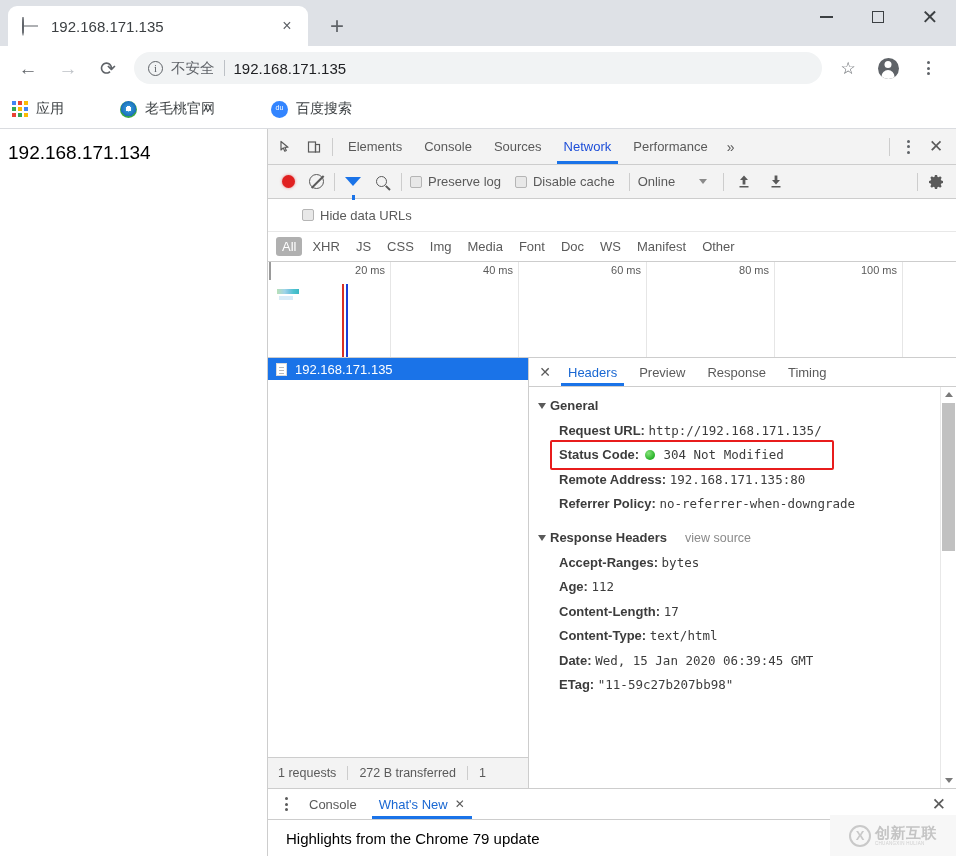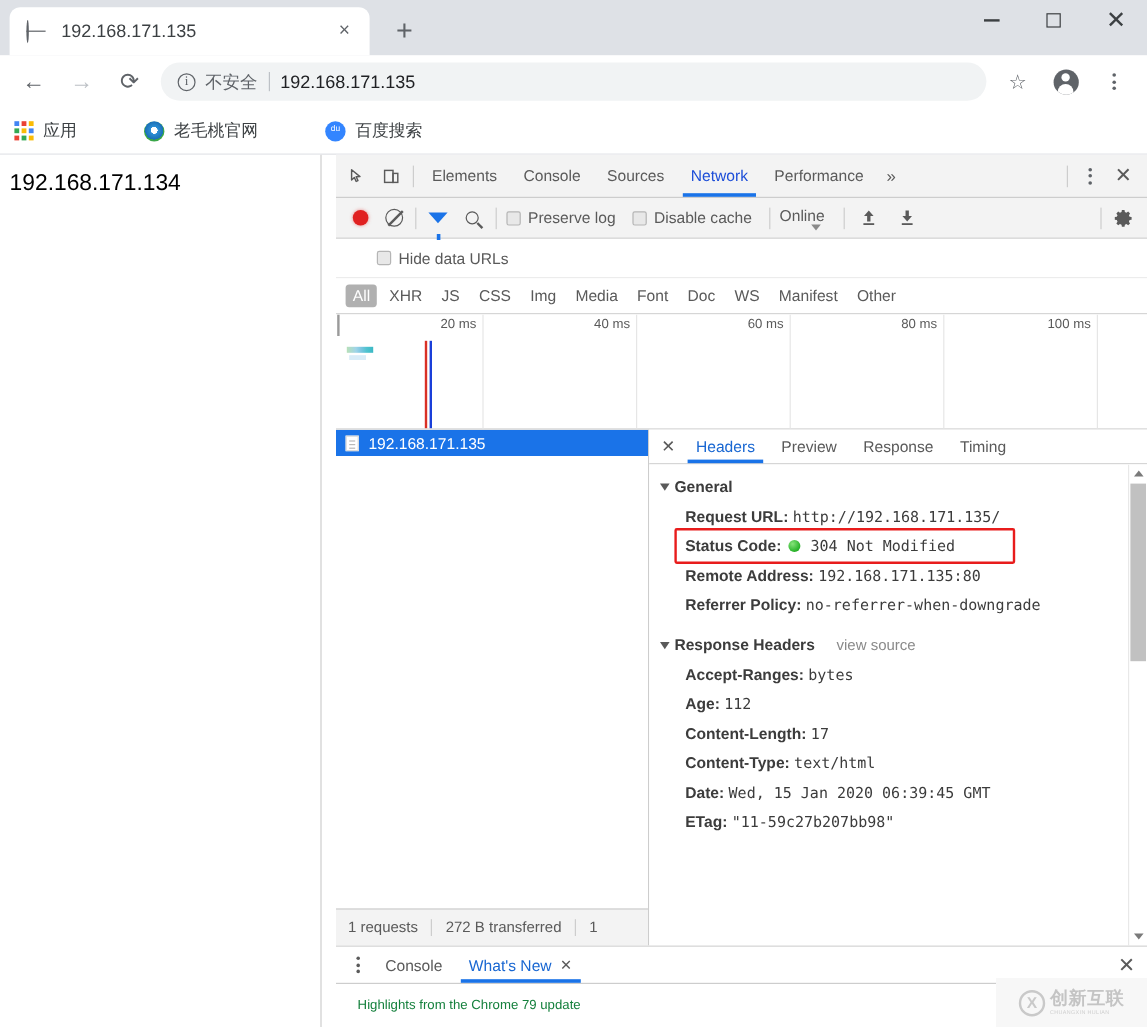--- a/index.html
+++ b/index.html
@@ -118,21 +118,21 @@
   .bm { display:flex;align-items:center; margin-right:20px; }
   .bm-label { font-size:14px; color:#3c4043; }
   .apps-grid { display:grid;grid-template-columns:repeat(3,4px);grid-template-rows:repeat(3,4px);gap:2px;margin-right:8px; }
   .apps-grid i { width:4px;height:4px;display:block; }
   .bm-ico { width:17px;height:17px;border-radius:50%;margin-right:8px;flex:none; }
   .ico-lmt { background: radial-gradient(circle at 50% 45%, #ffffff 0%, #ffffff 22%, #2d8fd5 23%, #1a6fb5 60%, #3aa648 61%, #3aa648 100%); }
   .ico-baidu { background:#3385ff; position:relative; }
   .ico-baidu:after{content:"du";position:absolute;left:0;right:0;top:3px;text-align:center;font-size:7px;color:#fff;font-family:"Liberation Sans",sans-serif;}
 
   
-  .viewport { position:absolute; left:0; top:129px; right:0; bottom:0; background:#fff; display:flex;gap:12px; }
+  .viewport { position:absolute; left:0; top:129px; right:0; bottom:0; background:#fff; display:flex; }
   .page-area { width:268px; background:#fff; position:relative; }
   .page-text { font-size:19px; color:#000; padding:13px 0 0 8px; }
   .page-divider { position:absolute; right:0; top:0; bottom:0; width:1px; background:#cdcdcd; }
 
   
   .devtools { flex:1; background:#fff; display:flex; flex-direction:column; position:relative; font-size:12px; color:#5a5a5a; }
 
   .dt-tabbar {
     height: 35px; display:flex; align-items:center;
     border-bottom:1px solid #cdcdcd; background:#f3f3f3; padding-left:4px;
@@ -162,21 +162,21 @@
   .funnel { width:0;height:0;border-left:8px solid transparent;border-right:8px solid transparent;border-top:9px solid #1a73e8;position:relative; }
   .funnel:after{content:"";position:absolute;left:-1.5px;top:9px;width:3px;height:5px;background:#1a73e8;}
   .mag { width:11px;height:11px;border-radius:50%;border:1.7px solid #5a5a5a;position:relative;box-sizing:border-box; }
   .mag:after{content:"";position:absolute;right:-5px;bottom:-3px;width:6px;height:1.7px;background:#5a5a5a;transform:rotate(45deg);}
   .chk {
     width:12px;height:12px;border:1px solid #b5b5b5;background:#e8e8e8;border-radius:2px;
     box-sizing:border-box; margin-right:6px; flex:none;
   }
   .tb-label { font-size:13px; color:#5a5a5a; white-space:nowrap; }
   .tb-item { display:flex;align-items:center; margin-right:14px; }
-  .throttle { display:flex;align-items:center; font-size:13px;color:#5a5a5a;flex-direction:column; }
+  .throttle { display:flex;align-items:center; font-size:13px;color:#5a5a5a; }
   .caret-dn { width:0;height:0;border-left:4.5px solid transparent;border-right:4.5px solid transparent;border-top:5px solid #8a8a8a;margin-left:24px; }
   .arrow-ico { width:24px;height:24px;display:flex;align-items:center;justify-content:center; }
 
   .dt-filterbar {
     height:32px; display:flex; align-items:center; padding:0 8px;
     border-bottom:1px solid #e8e8e8; background:#fff; flex:none;
   }
   .filter-input {
     width:196px; height:20px; border:1px solid #c7c7c7; border-radius:2px;
     font-size:13px; color:#5a5a5a; padding:0 4px; box-sizing:border-box;
@@ -260,21 +260,21 @@
   
   .drawer { height:67px; border-top:1px solid #cdcdcd; background:#fff; display:flex; flex-direction:column; flex:none; position:relative; }
   .drw-tabbar { height:30px; display:flex; align-items:center; background:#fff; border-bottom:1px solid #cdcdcd; padding-left:6px; }
   .drw-kebab { width:24px;height:24px;display:flex;flex-direction:column;align-items:center;justify-content:center;gap:2.5px; }
   .drw-kebab i { width:3px;height:3px;border-radius:50%;background:#5a5a5a;display:block; }
   .drw-tab { padding:0 11px; height:29px;line-height:29px;font-size:13px;color:#5a5a5a;position:relative;display:flex;align-items:center; }
   .drw-tab.active { color:#1967d2; }
   .drw-tab.active:after{content:"";position:absolute;left:4px;right:4px;bottom:0;height:2.5px;background:#1a73e8;}
   .drw-tab-x { font-size:12px;color:#5a5a5a;margin-left:7px;line-height:1; }
   .drw-close { margin-left:auto; margin-right:10px; font-size:17px;color:#5a5a5a;line-height:1;font-weight:300; }
-  .drw-body { flex:1; display:flex; align-items:center; padding-left:18px; font-size:11px; color:#15803d; background:#fff; }
+  .drw-body { flex:1; display:flex; align-items:center; padding-left:18px; font-size:15px; color:#000000; background:#fff; }
 
   .watermark {
     position:absolute; right:0; bottom:0; width:126px; height:41px;
     display:flex; align-items:center; justify-content:center; gap:4px;
     background:#f7f7f7; color:#b9b9b9;
   }
   .wm-logo { width:22px;height:22px;border-radius:50%;border:2.2px solid #c9c9c9;box-sizing:border-box;
     display:flex;align-items:center;justify-content:center;font-size:13px;font-weight:bold;color:#c9c9c9;line-height:1; }
   .wm-txt { display:flex;flex-direction:column;line-height:1; }
   .wm-cn { font-size:15px; color:#c4c4c4; font-weight:bold; letter-spacing:.5px; }

